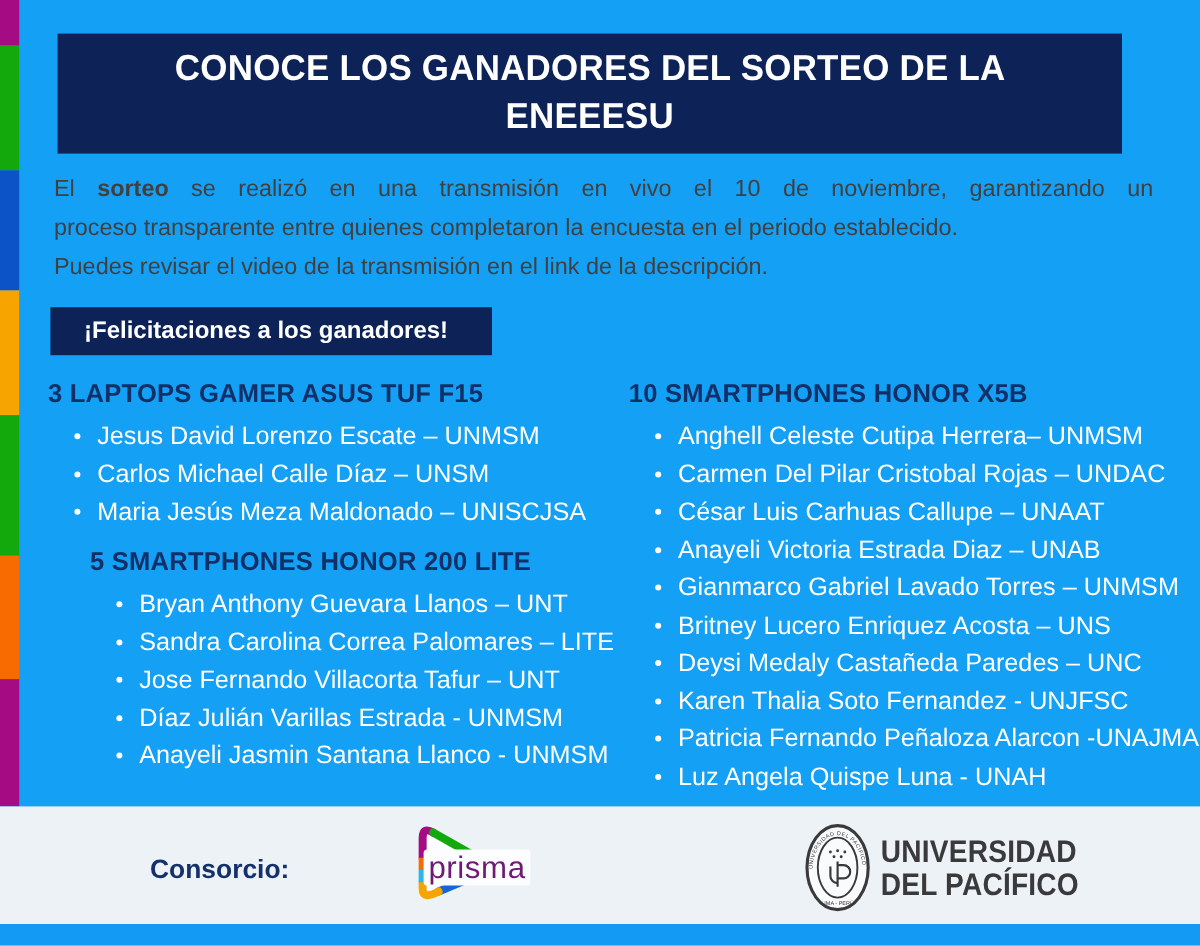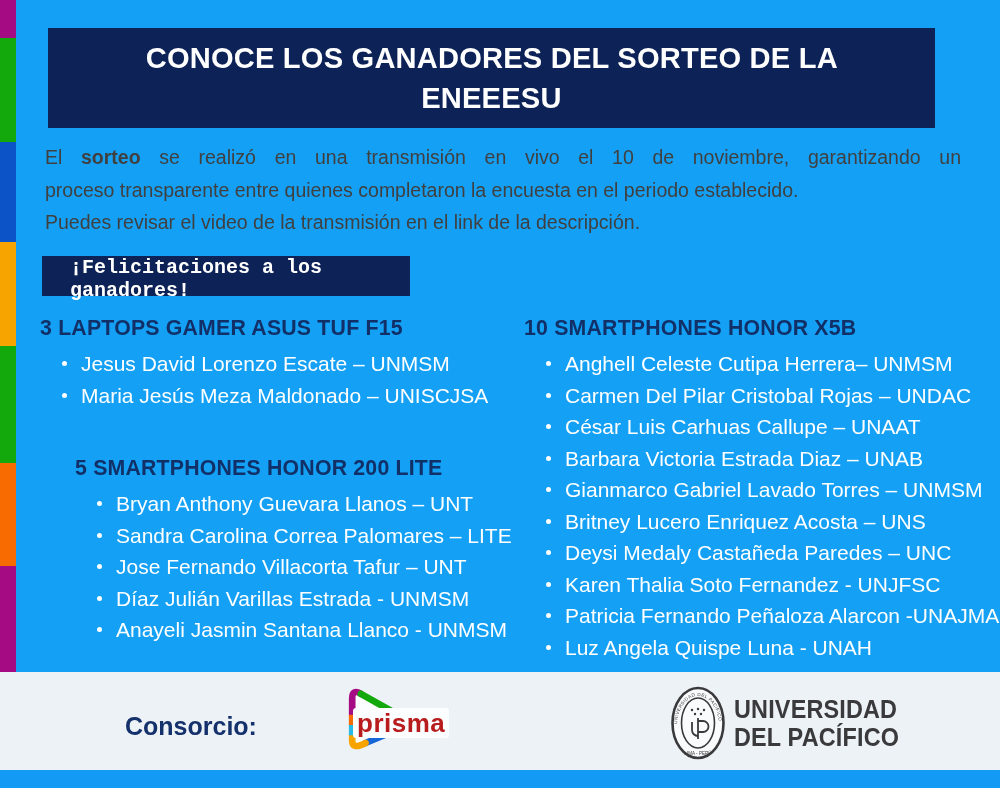--- a/index.html
+++ b/index.html
@@ -18,41 +18,41 @@
                   transform:scaleX(0.97); white-space:nowrap; }
 
   
   .intro { position:absolute; left:45px; top:141px; width:916px; color:#404040; font-size:19.5px; }
   .intro .iline { line-height:32.5px; }
   .intro .justify { text-align:justify; text-align-last:justify; }
   .intro b { font-weight:bold; }
 
   
   .badge { position:absolute; left:42px; top:256px; width:368px; height:40px; background:#0D2357;
-           display:flex; align-items:flex-start; padding-left:28px;font-family:Liberation Mono, monospace; }
+           display:flex; align-items:center; padding-left:28px; }
   .badge span { color:#FFFFFF; font-weight:bold; font-size:20px; }
 
   
   .group { position:absolute; }
   .group h3 { color:#113067; font-size:21.5px; font-weight:bold; letter-spacing:0.2px; margin-bottom:7px; transform:scaleX(0.99); transform-origin:left; }
   .group ul { list-style:none; }
   .group li { display:flex; align-items:baseline; color:#FFFFFF; font-size:21px; line-height:31.5px; white-space:nowrap; }
   .dot { width:5px; height:5px; border-radius:50%; background:#FFFFFF; margin:0 14px 0 22px; flex:0 0 auto; align-self:center; }
   .g1 { left:40px; top:316px; }
   .g2 { left:40px; top:456px;margin-left:35px; }
   .g3 { left:497px; top:316px;margin-left:27px; }
 
   
   .footer { position:absolute; left:0; top:672px; width:1000px; height:98px; background:#EDF2F6; }
-  .consorcio { position:absolute; left:125px; top:40px; color:#14316B; font-size:25px; font-weight:600; }
+  .consorcio { position:absolute; left:125px; top:40px; color:#14316B; font-size:22px; font-weight:600; }
 
   .prisma { position:absolute; left:336px; top:10px; width:100px; height:84px; }
   .prisma svg { position:absolute; left:0; top:0; }
   .prisma .word { position:absolute; left:17px; top:26px; background:#FBFDFE; border-radius:3px; padding:0 4px;
-                  color:#b91c1c; font-size:26px; font-weight:bold; letter-spacing:0.5px; line-height:30px; }
+                  color:#701a75; font-size:26px; font-weight:normal; letter-spacing:0.5px; line-height:30px; }
 
   .up-logo { position:absolute; left:670px; top:14px; display:flex; align-items:center; }
   .up-words { margin-left:8px; color:#3A3A3C; font-weight:bold; font-size:26px; line-height:28px;
               transform:scaleX(0.9); transform-origin:left; letter-spacing:0.2px; white-space:nowrap; }
 
   .bottom-bar { position:absolute; left:0; top:770px; width:1000px; height:18px; background:#129AF4; }
 </style>
 </head>
 <body>
 
@@ -85,20 +85,24 @@
 
   <div class="group g1">
     <h3>3 LAPTOPS GAMER ASUS TUF F15</h3>
     <ul>
       <li>
           <span class="dot"></span>
           <span>Jesus David Lorenzo Escate – UNMSM</span>
         </li>
       <li>
           <span class="dot"></span>
+          <span>Carlos Michael Calle Díaz – UNSM</span>
+        </li>
+      <li>
+          <span class="dot"></span>
           <span>Maria Jesús Meza Maldonado –  UNISCJSA</span>
         </li>
     </ul>
   </div>
 
   <div class="group g2">
     <h3>5 SMARTPHONES HONOR 200 LITE</h3>
     <ul>
       <li>
           <span class="dot"></span>
@@ -133,21 +137,21 @@
       <li>
           <span class="dot"></span>
           <span>Carmen Del Pilar Cristobal Rojas – UNDAC</span>
         </li>
       <li>
           <span class="dot"></span>
           <span>César Luis Carhuas Callupe – UNAAT</span>
         </li>
       <li>
           <span class="dot"></span>
-          <span>Barbara Victoria Estrada Diaz – UNAB</span>
+          <span>Anayeli Victoria Estrada Diaz – UNAB</span>
         </li>
       <li>
           <span class="dot"></span>
           <span>Gianmarco Gabriel Lavado Torres – UNMSM</span>
         </li>
       <li>
           <span class="dot"></span>
           <span>Britney Lucero Enriquez Acosta – UNS</span>
         </li>
       <li>

